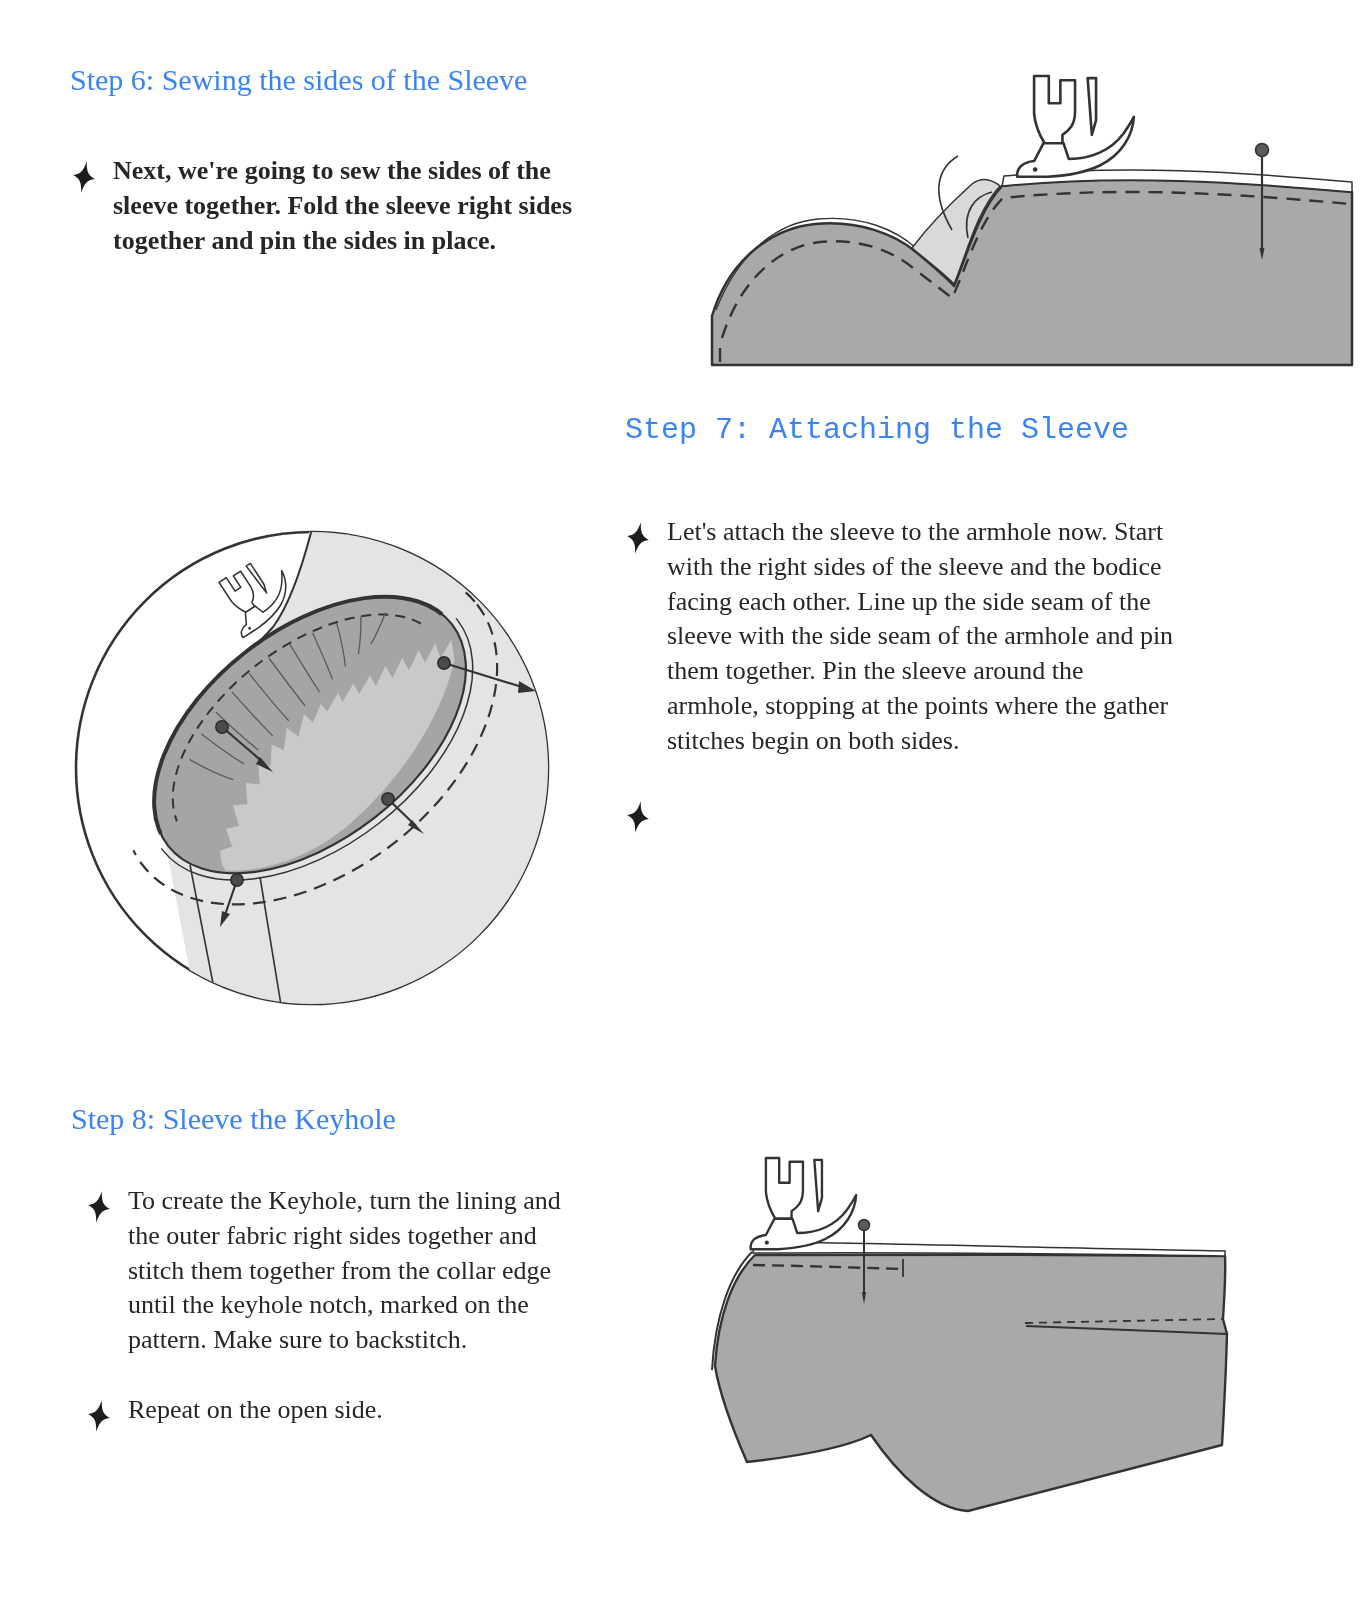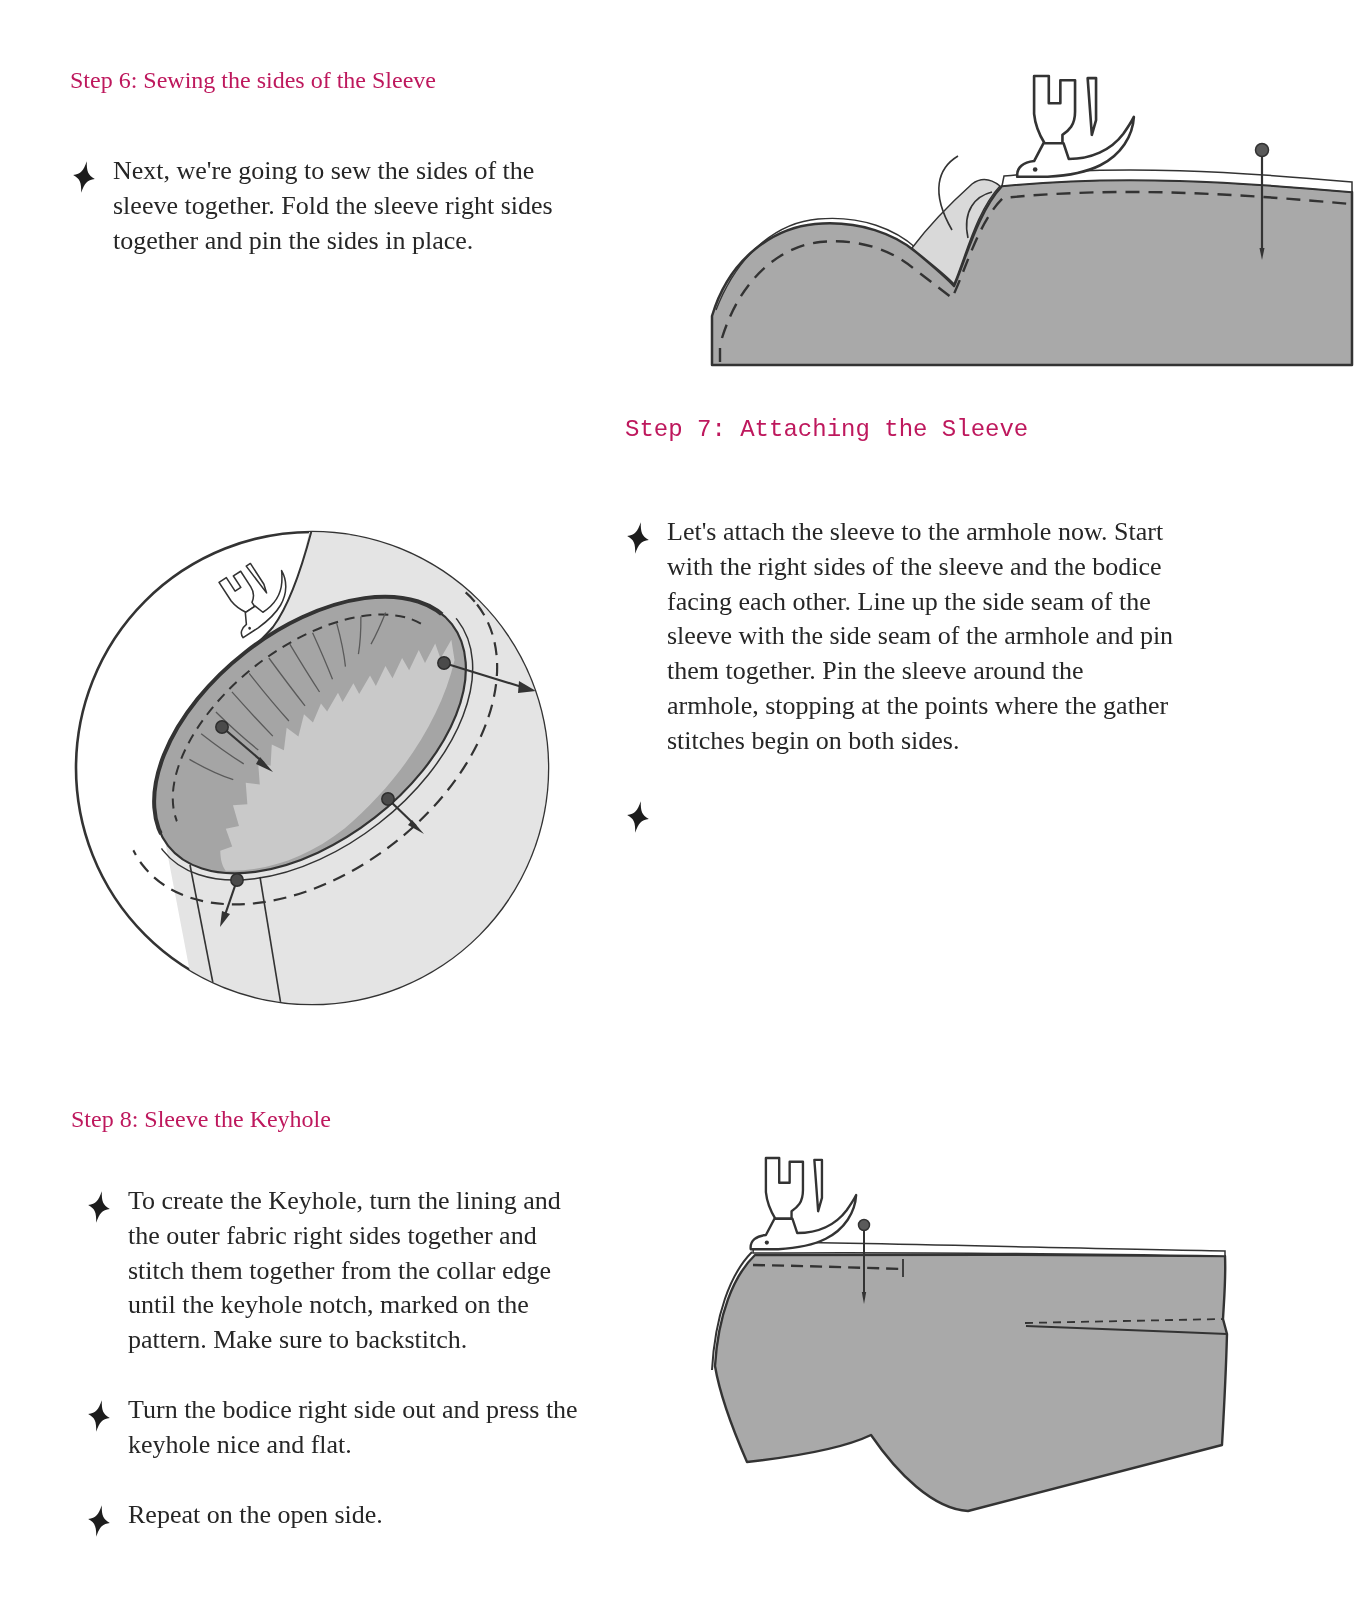--- a/index.html
+++ b/index.html
@@ -1,32 +1,32 @@
 <!DOCTYPE html>
 <html><head>
 <meta charset="utf-8">
 <style>
   html,body{margin:0;padding:0;background:#ffffff;}
   #page{position:relative;width:1366px;height:1608px;background:#ffffff;
         font-family:"Liberation Serif","DejaVu Serif",serif;color:#262626;overflow:hidden;}
-  .heading{position:absolute;font-size:24px;line-height:36px;color:#be185d;white-space:nowrap;}
+  .heading{position:absolute;font-size:30px;line-height:36px;color:#3b82f6;white-space:nowrap;}
   .bullets{position:absolute;}
   .bullet{display:flex;align-items:flex-start;margin-bottom:35px;}
   .bullet:last-child{margin-bottom:0;}
   .star{flex:0 0 24px;width:24px;height:34px;margin-top:6px;margin-right:17px;}
   .btext{font-size:26px;line-height:34.8px;white-space:nowrap;color:#262626;}
   .illus{position:absolute;}
 </style>
 </head>
 <body>
 
 <div id="page">
 
   <div class="heading" style="left:70px;top:62px;">Step 6: Sewing the sides of the Sleeve</div>
-  <div class="bullets" style="left:72px;top:154px;">
+  <div class="bullets" style="left:72px;top:154px;font-weight:bold;">
       <div class="bullet">
         <svg class="star" viewBox="0 0 24 34" width="24" height="34">
           <path d="M12,1 C13.6,11 15.5,14.5 23,17 C15.5,19.5 13.6,23 12,33 C10.4,23 8.5,19.5 1,17 C8.5,14.5 10.4,11 12,1 Z" transform="rotate(10 12 17)" fill="#1d1d1d"></path>
         </svg>
         <div class="btext">Next, we're going to sew the sides of the<br>sleeve together. Fold the sleeve right sides<br>together and pin the sides in place.</div>
       </div>
     </div>
 
   <div class="heading" style="left:625px;top:412px;font-family:Liberation Mono, monospace;">Step 7: Attaching the Sleeve</div>
   <div class="bullets" style="left:626px;top:499px;margin-top:16px;">
@@ -43,26 +43,20 @@
       </div>
     </div>
 
   <div class="heading" style="left:71px;top:1101px;">Step 8: Sleeve the Keyhole</div>
   <div class="bullets" style="left:87px;top:1184px;">
       <div class="bullet">
         <svg class="star" viewBox="0 0 24 34" width="24" height="34">
           <path d="M12,1 C13.6,11 15.5,14.5 23,17 C15.5,19.5 13.6,23 12,33 C10.4,23 8.5,19.5 1,17 C8.5,14.5 10.4,11 12,1 Z" transform="rotate(10 12 17)" fill="#1d1d1d"></path>
         </svg>
         <div class="btext">To create the Keyhole, turn the lining and<br>the outer fabric right sides together and<br>stitch them together from the collar edge<br>until the keyhole notch, marked on the<br>pattern. Make sure to backstitch.</div>
-      </div>
-      <div class="bullet">
-        <svg class="star" viewBox="0 0 24 34" width="24" height="34">
-          <path d="M12,1 C13.6,11 15.5,14.5 23,17 C15.5,19.5 13.6,23 12,33 C10.4,23 8.5,19.5 1,17 C8.5,14.5 10.4,11 12,1 Z" transform="rotate(10 12 17)" fill="#1d1d1d"></path>
-        </svg>
-        <div class="btext">Turn the bodice right side out and press the<br>keyhole nice and flat.</div>
       </div>
       <div class="bullet">
         <svg class="star" viewBox="0 0 24 34" width="24" height="34">
           <path d="M12,1 C13.6,11 15.5,14.5 23,17 C15.5,19.5 13.6,23 12,33 C10.4,23 8.5,19.5 1,17 C8.5,14.5 10.4,11 12,1 Z" transform="rotate(10 12 17)" fill="#1d1d1d"></path>
         </svg>
         <div class="btext">Repeat on the open side.</div>
       </div>
     </div>
 
   <svg class="illus" style="left:700px;top:60px;" width="660" height="320" viewBox="0 0 660 320">

